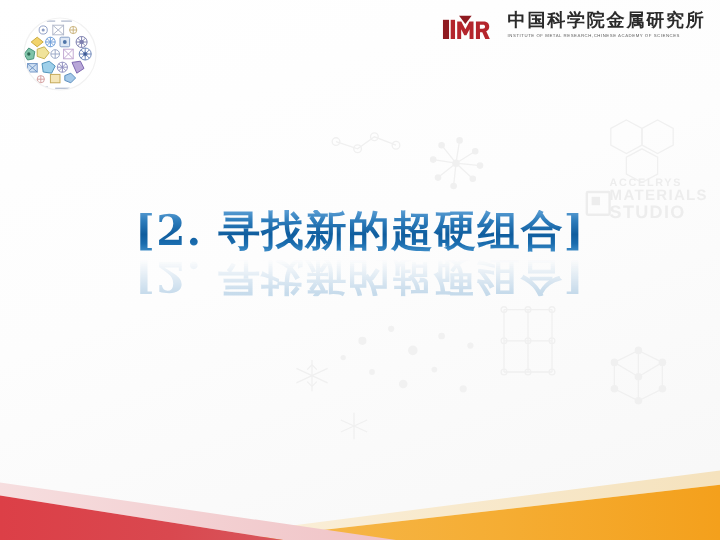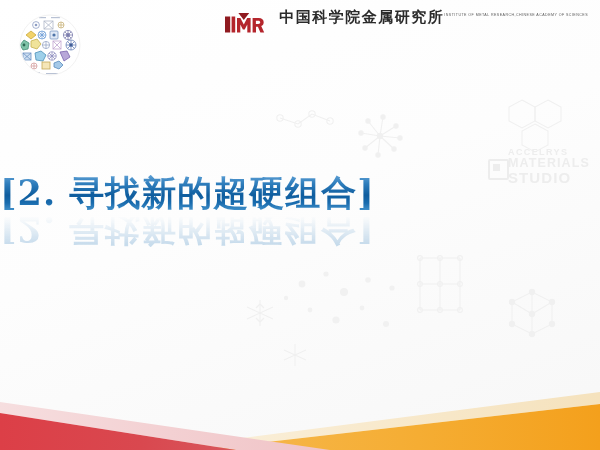--- a/index.html
+++ b/index.html
@@ -93,21 +93,21 @@
   }
   #imr-mark {
     position: relative;
     width: 48px;
     height: 22px;
     margin-right: 6px;
     margin-top: 3px;
   }
   #imr-text {
     display: flex;
-    flex-direction: row;
+    flex-direction: column;
     justify-content: flex-start;
   }
   #imr-cn {
     font-family: "DejaVu Serif", "Liberation Serif", serif;
     font-size: 15px;
     font-weight: bold;
     color: #2b2b2b;
     letter-spacing: 1.5px;
     line-height: 1;
     white-space: nowrap;
@@ -120,20 +120,21 @@
     white-space: nowrap;
     transform-origin: left top;
   }
 
   
   #title-block {
     position: absolute;
     left: 0;
     right: 0;
     top: 175px;
+    text-align: center;
   }
   #slide-title {
     font-family: "DejaVu Serif", "Liberation Serif", serif;
     font-size: 35px;
     font-weight: bold;
     letter-spacing: 1px;
     line-height: 1;
     background: linear-gradient(180deg,
                 #5d9fd4 0%,
                 #2d7cbb 26%,

